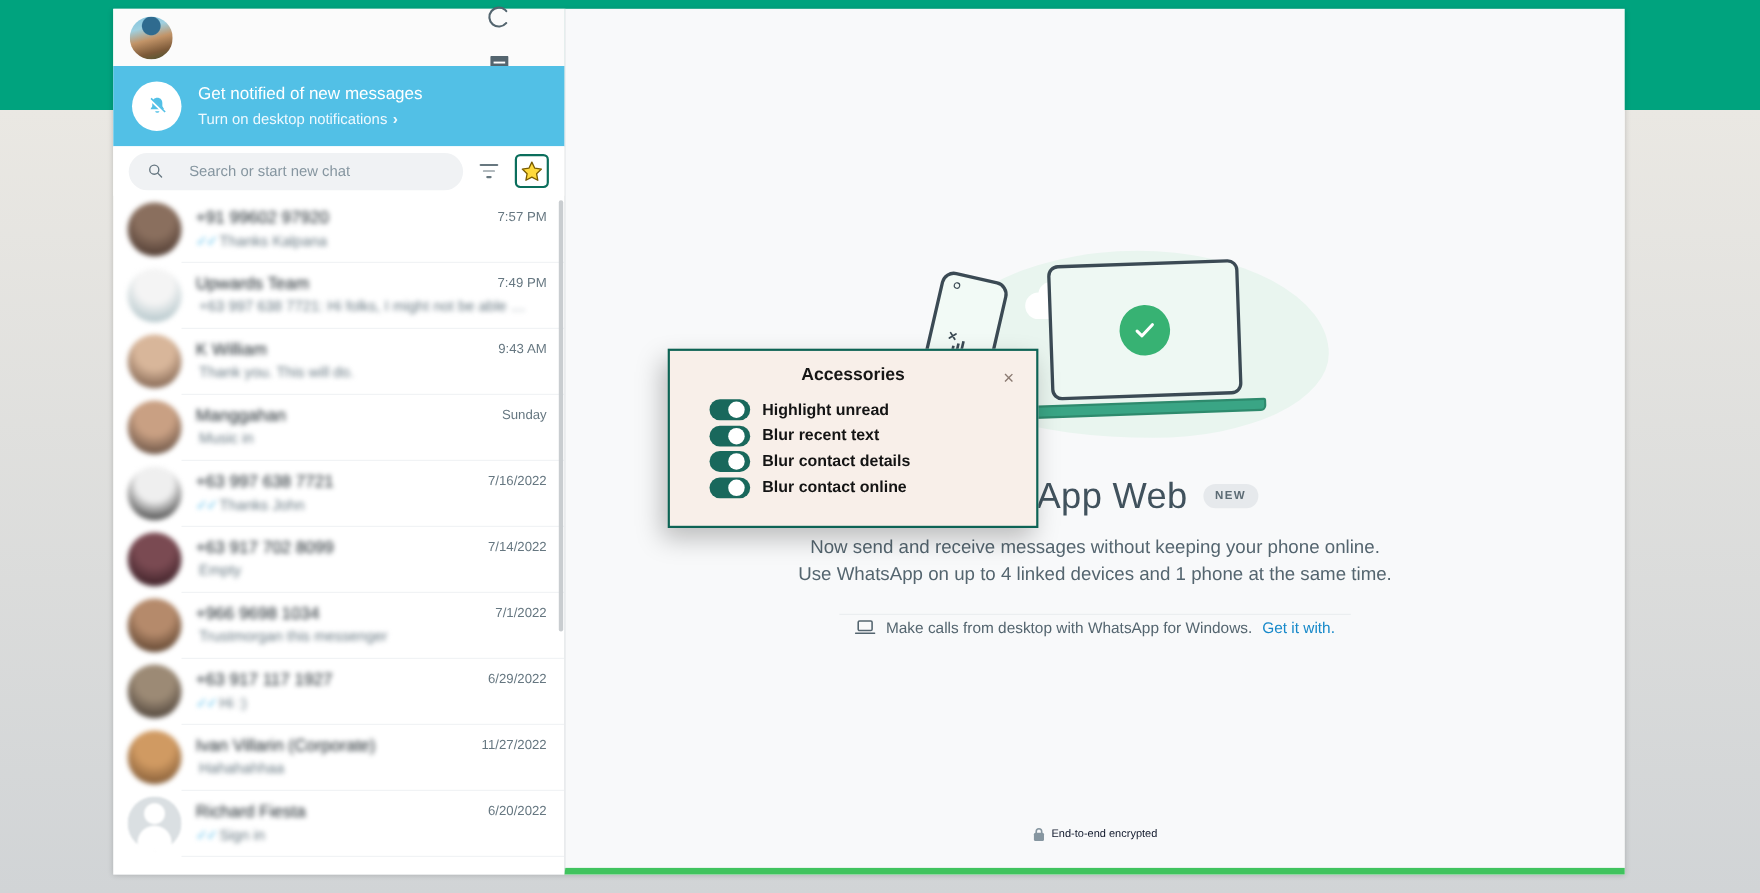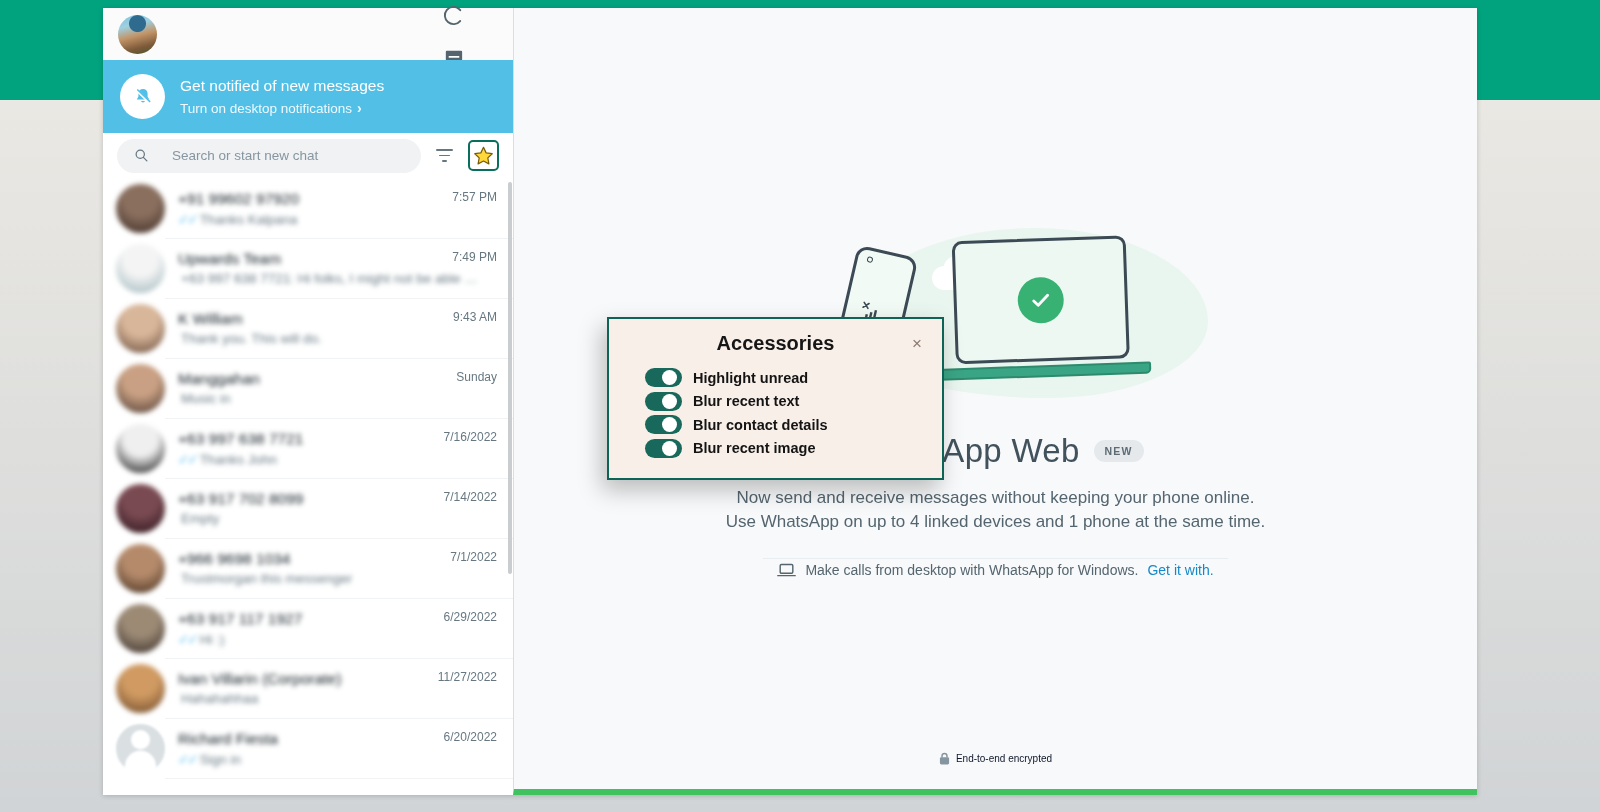--- a/index.html
+++ b/index.html
@@ -90,21 +90,21 @@
   .intro-p { margin-top:16px; text-align:center; font-size:17px; line-height:1.42; color:#54656f; }
   .intro-divider { width:465px; height:1px; background:#e9edef; margin-top:24px; }
   .calls-row { margin-top:3px; display:flex; align-items:center; gap:9px; font-size:14px; color:#54656f; }
   .calls-link { color:#1588c9; cursor:pointer; }
   .intro-footer { position:absolute; bottom:24px; left:0; right:0; display:flex; justify-content:center;
                   align-items:center; gap:6px; font-size:10px; color:#0f172a; }
 
   
   .modal { position:absolute; left:607px; top:317px; width:337px; height:163px; background:#f8efe9;
            border:2px solid #0d6355; box-shadow:-5px 10px 22px rgba(0,0,0,.25); z-index:10; }
-  .modal-title { text-align:center; font-size:20px; font-weight:bold; color:#161616; margin-top:13px; }
+  .modal-title { text-align:center; font-size:16px; font-weight:bold; color:#161616; margin-top:13px; }
   .modal-close { position:absolute; top:16px; right:20px; font-size:17px; color:#8b7a72; cursor:pointer; line-height:1; }
   .toggle-list { margin:11px 0 0 36px; }
   .toggle-row { display:flex; align-items:center; gap:11px; height:23.5px; }
   .toggle { width:37px; height:19px; border-radius:10px; background:#19685c; position:relative; cursor:pointer; flex:none; }
   .toggle-knob { position:absolute; top:2px; left:17px; width:15px; height:15px; border-radius:50%; background:#fff; }
   .toggle-label { font-size:14.5px; font-weight:bold; color:#141414; }
 </style>
 </head>
 <body>
 
@@ -401,16 +401,16 @@
     <div class="toggle">
       <div class="toggle-knob"></div>
     </div>
     <div class="toggle-label">Blur contact details</div>
   </div>
 
   <div class="toggle-row">
     <div class="toggle">
       <div class="toggle-knob"></div>
     </div>
-    <div class="toggle-label">Blur recent image</div>
+    <div class="toggle-label">Blur contact online</div>
   </div>
 </div>
 </div>
 
 </body></html>

